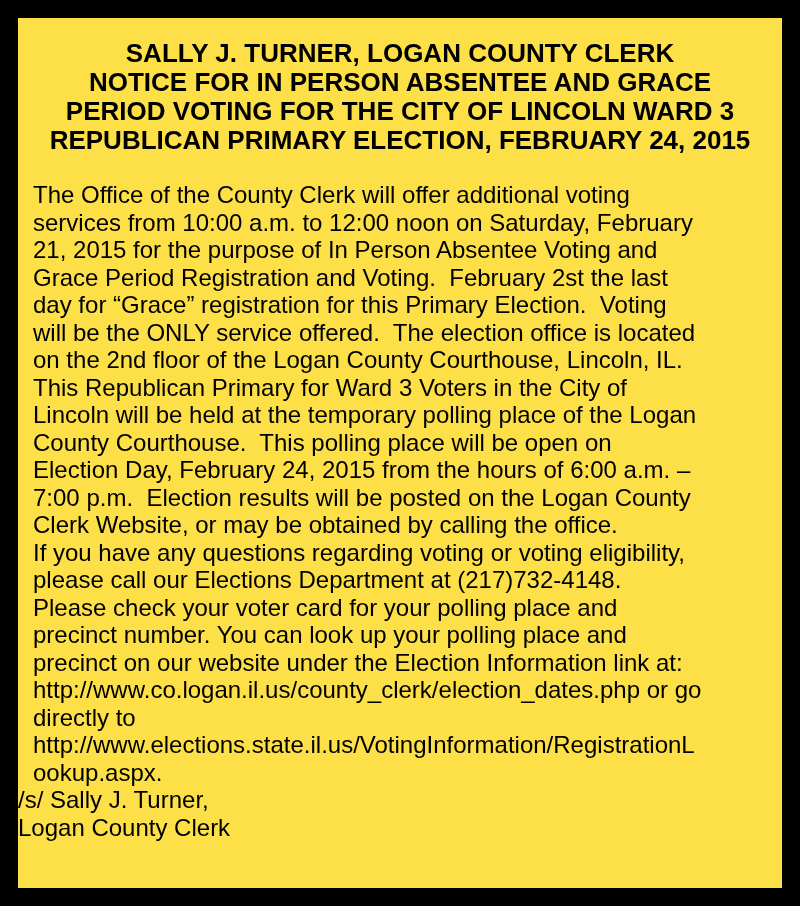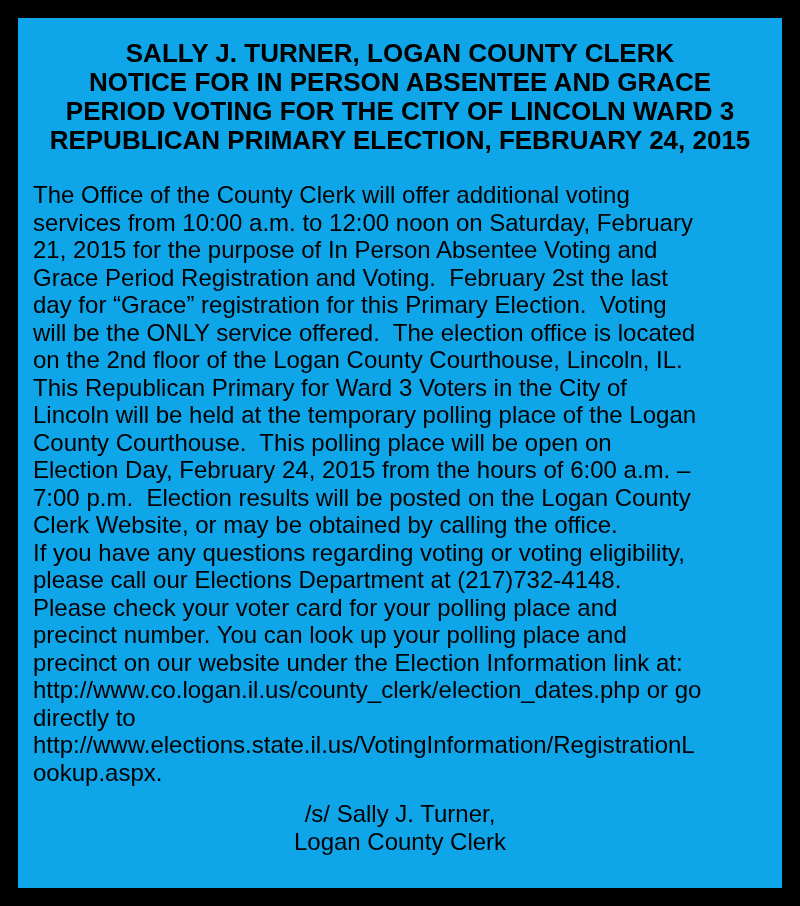--- a/index.html
+++ b/index.html
@@ -11,42 +11,41 @@
     font-family: "Liberation Sans", sans-serif;
     color: #000000;
     overflow: hidden;
   }
   .frame {
     position: absolute;
     left: 18px;
     top: 18px;
     right: 18px;
     bottom: 18px;
-    background: #0ea5e9;
+    background: #fde047;
     overflow: hidden;
   }
   .title {
     margin: 21px 6px 0 6px;
     font-size: 26px;
     line-height: 29px;
     font-weight: bold;
     text-align: center;
     white-space: pre;
   }
   .body-text {
     margin: 26px 14px 0 15px;
     font-size: 24px;
     line-height: 27.5px;
     white-space: pre;
   }
   .signature {
-    margin-top: 14px;
     font-size: 24px;
     line-height: 27.5px;
-    text-align: center;
+    text-align: left;
     white-space: pre;
   }
 </style>
 </head>
 <body>
 
 <div class="frame">
   <h1 class="title">SALLY J. TURNER, LOGAN COUNTY CLERK
 NOTICE FOR IN PERSON ABSENTEE AND GRACE
 PERIOD VOTING FOR THE CITY OF LINCOLN WARD 3

